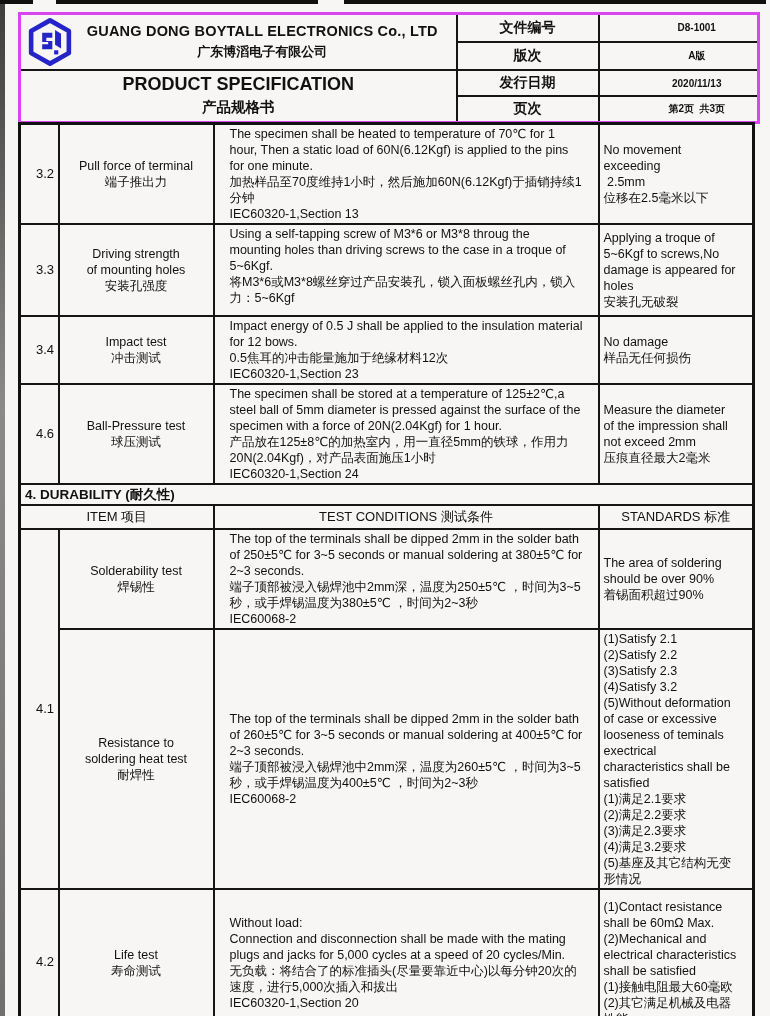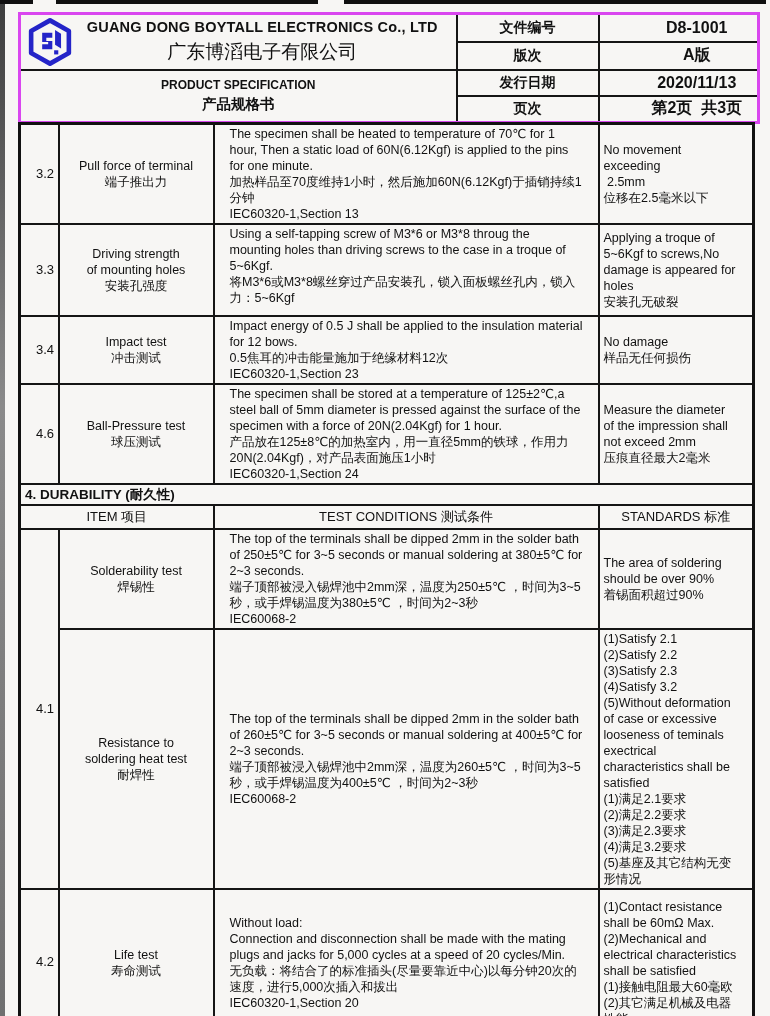--- a/index.html
+++ b/index.html
@@ -17,28 +17,28 @@
     background:linear-gradient(#3d3d3d,#8a8a8a 40%,#6f6f6f); }
   .scan-strip { position:absolute; top:0; height:4px; background:#101010; }
 
   
   table { border-collapse:collapse; table-layout:fixed; }
   td { border:2px solid #151515; }
   .hdr { position:absolute; left:18px; top:12px; width:734px; border:3px solid #d946ef; }
   .hdr td { vertical-align:middle; text-align:center; }
   .hdr .company-cell { width:437px; }
   .hdr .label-cell { width:142px; font-weight:bold; font-size:14px; }
-  .hdr .value-cell { width:160px; font-weight:bold; font-size:16px; white-space:pre-wrap;padding-left:37px; }
+  .hdr .value-cell { width:160px; font-weight:bold; font-size:10px; white-space:pre-wrap;padding-left:37px; }
   .hdr tr { height:26px; }
   .company-inner { display:flex; align-items:center; padding:2px 6px; }
   .company-logo { flex:0 0 48px; height:50px; display:flex; align-items:center; }
   .company-names { flex:1; text-align:center; }
   .company-en { font-weight:bold; font-size:14.5px; letter-spacing:.2px; }
-  .company-cn { font-weight:normal; font-size:19px; margin-top:4px; }
-  .doc-title-en { font-weight:bold; font-size:12px; }
+  .company-cn { font-weight:bold; font-size:13px; margin-top:4px; }
+  .doc-title-en { font-weight:bold; font-size:18px; }
   .doc-title-cn { font-weight:bold; font-size:14.5px; margin-top:3px; }
 
   
   .spec { position:absolute; left:18px; top:122px; width:734px; border:3px solid #111; font-size:12.5px; }
   .spec td { padding:1px 15px; line-height:1.28; }
   .spec td div { white-space:pre-wrap; }
   .col-num  { width:39px; }
   .col-item { width:155px; }
   .col-cond { width:385px; }
   .col-std  { width:155px; }

